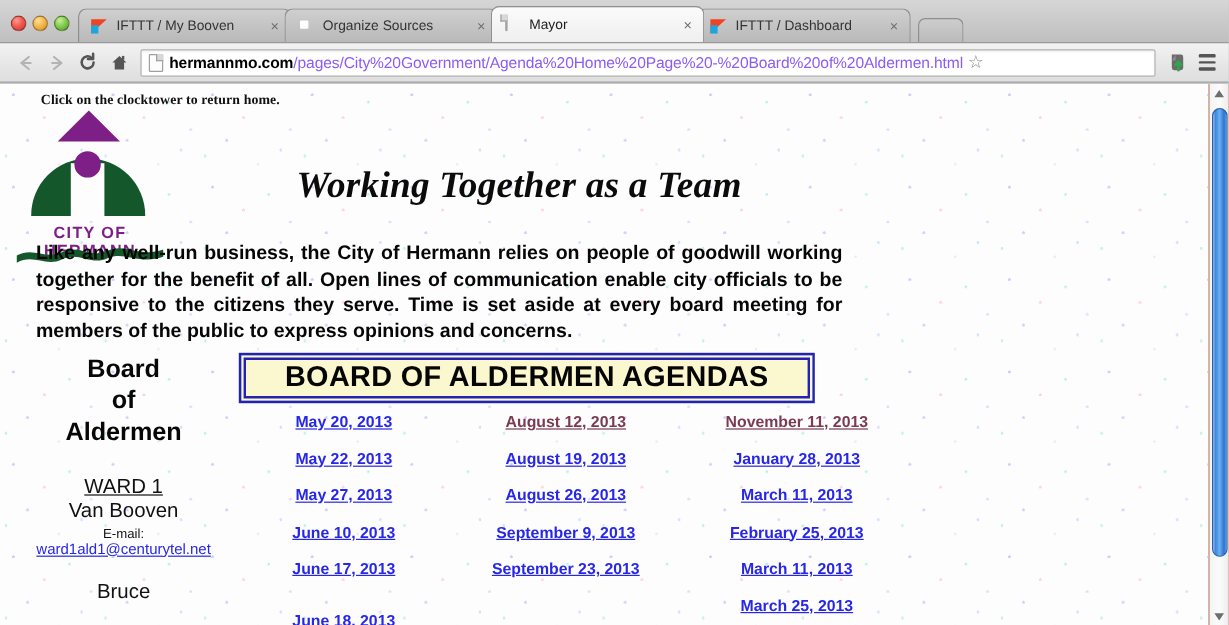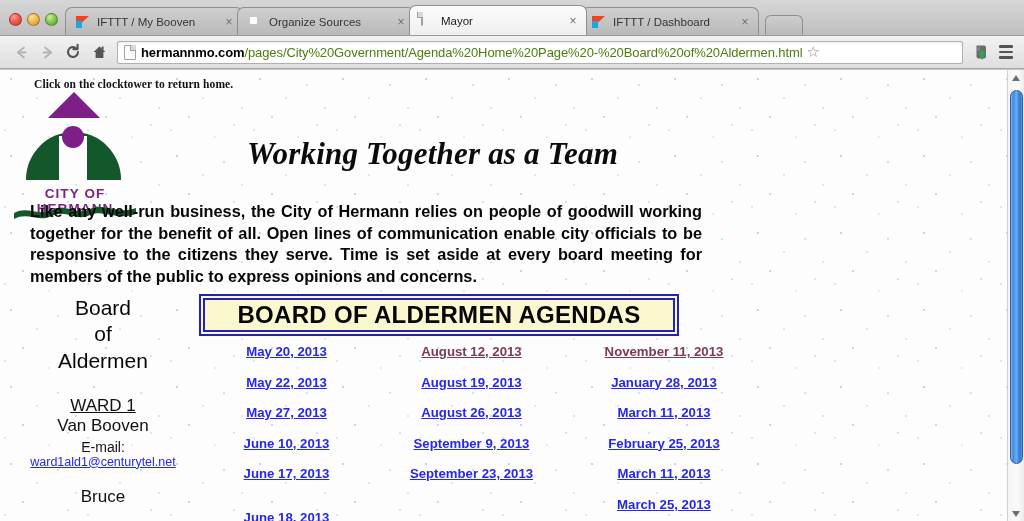--- a/index.html
+++ b/index.html
@@ -86,21 +86,21 @@
     flex: 1; height: 23px; background: #ffffff;
     border: 1px solid #b0b0b0; border-radius: 2px;
     display: flex; align-items: center; padding: 0 4px; margin: 0 5px;
     box-shadow: inset 0 1px 2px rgba(0,0,0,.08);
   }
   .url-text {
     font-size: 13px; color: #141414; white-space: nowrap; overflow: hidden;
     margin-left: 5px; letter-spacing: -0.1px;
   }
   .url-text .dom { font-weight: bold; color: #000; }
-  .url-text .rest { color: #4d7c0f; }
+  .url-text .rest { color: #8b5cf6; }
   .star { font-size: 15px; color: #8b8b8b; padding: 0 4px; }
   .ext-icon { width: 22px; height: 22px; position: relative; margin: 0 3px; }
   .menu-icon { width: 20px; display: flex; flex-direction: column; gap: 3px; padding: 0 3px; }
   .menu-icon i { display: block; height: 2.5px; background: #555; border-radius: 1px; }
 
   
   .viewport {
     position: absolute; top: 70px; left: 0; width: 1024px; height: 451px;
     background-color: #c2410c; overflow: hidden;
   }
@@ -161,24 +161,24 @@
   }
 
   .intro {
     position: absolute; left: 30px; top: 131px; width: 672px;
     font-family: "Liberation Sans", sans-serif; font-weight: bold;
     font-size: 16.3px; line-height: 1.33; color: #060606; text-align: justify;
   }
 
   
   .sidebar { position: absolute; left: 14px; top: 225px; width: 178px; text-align: center; }
-  .sb-title { font-size: 21px; font-weight: normal; color: #070707; line-height: 1.26; }
+  .sb-title { font-size: 21px; font-weight: bold; color: #070707; line-height: 1.26; }
   .sb-ward { margin-top: 22px; font-size: 17px; color: #111; text-decoration: underline; }
   .sb-name { font-size: 17px; color: #111; line-height: 1.2; }
-  .sb-label { font-size: 14px; color: #111; margin-top: 2px; }
+  .sb-label { font-size: 11px; color: #111; margin-top: 2px; }
   .sb-email {
     font-size: 12.5px; color: #2727e8; text-decoration: underline; display: block;
   }
   .sb-next { margin-top: 18px; font-size: 17px; color: #111; }
 
   
   .banner {
     position: absolute; left: 199px; top: 224px; width: 480px; height: 42px;
     background: #fbf7ce; border: 2px solid #2222b4;
     box-shadow: inset 0 0 0 2px #fbf7ce, inset 0 0 0 4px #2222b4;

